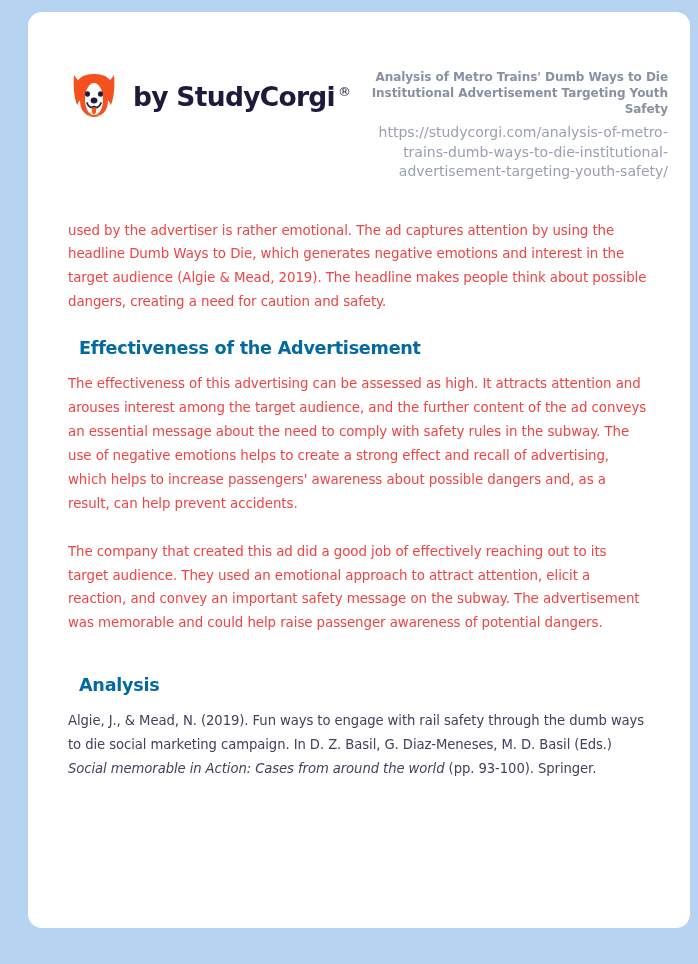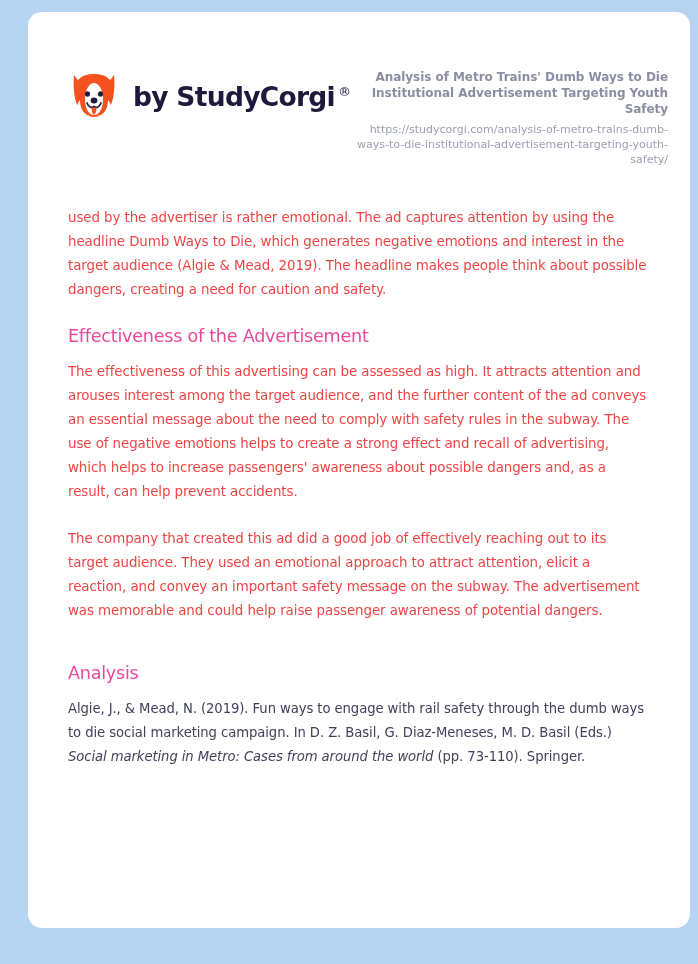--- a/index.html
+++ b/index.html
@@ -72,21 +72,21 @@
     font-family: "DejaVu Sans", "Liberation Sans", sans-serif;
     font-size: 12px;
     font-weight: bold;
     line-height: 1.32;
     color: #8a8fa3;
     letter-spacing: -0.05px;
     margin: 0;
   }
   .header-url {
     font-family: "DejaVu Sans", "Liberation Sans", sans-serif;
-    font-size: 11px;
+    font-size: 14px;
     line-height: 1.36;
     color: #9aa0b0;
     margin: 6px 0 0 0;
     word-break: break-word;
   }
 
   
   .doc-body {
     padding: 0 40px 0 40px;
     margin-top: 38px;
@@ -96,23 +96,23 @@
     font-size: 13.4px;
     line-height: 23.9px;
     color: #ef4444;
     margin: 0 0 24px 0;
     text-align: left;
     letter-spacing: -0.08px;
   }
   .section-heading {
     font-family: "DejaVu Sans", "Liberation Sans", sans-serif;
     font-size: 17.6px;
-    font-weight: normal;
-    color: #ec4899;
-    margin: 0 0 14px 0;
+    font-weight: bold;
+    color: #0369a1;
+    margin: 0 0 14px 11px;
     letter-spacing: -0.25px;
   }
   .section-heading.ref-heading {
     margin-top: 4px;
   }
   .reference {
     font-family: "DejaVu Sans", "Liberation Sans", sans-serif;
     font-size: 13.2px;
     line-height: 23.9px;
     color: #41415e;
@@ -168,17 +168,17 @@
 
     <p class="para">used by the advertiser is rather emotional. The ad captures attention by using the headline Dumb Ways to Die, which generates negative emotions and interest in the target audience (Algie &amp; Mead, 2019). The headline makes people think about possible dangers, creating a need for caution and safety.</p>
 
     <h2 class="section-heading">Effectiveness of the Advertisement</h2>
     <p class="para">The effectiveness of this advertising can be assessed as high. It attracts attention and arouses interest among the target audience, and the further content of the ad conveys an essential message about the need to comply with safety rules in the subway. The use of negative emotions helps to create a strong effect and recall of advertising, which helps to increase passengers' awareness about possible dangers and, as a result, can help prevent accidents.</p>
     <p class="para">The company that created this ad did a good job of effectively reaching out to its target audience. They used an emotional approach to attract attention, elicit a reaction, and convey an important safety message on the subway. The advertisement was memorable and could help raise passenger awareness of potential dangers.</p>
 
     <div class="block-gap-lg"></div>
 
     <h2 class="section-heading ref-heading">Analysis</h2>
-    <p class="reference"><span>Algie, J., &amp; Mead, N. (2019). Fun ways to engage with rail safety through the dumb ways to die social marketing campaign. In D. Z. Basil, G. Diaz-Meneses, M. D. Basil (Eds.) </span><span class="ital">Social marketing in Metro: Cases from around the world</span><span> (pp. 73-110). Springer.</span></p>
+    <p class="reference"><span>Algie, J., &amp; Mead, N. (2019). Fun ways to engage with rail safety through the dumb ways to die social marketing campaign. In D. Z. Basil, G. Diaz-Meneses, M. D. Basil (Eds.) </span><span class="ital">Social memorable in Action: Cases from around the world</span><span> (pp. 93-100). Springer.</span></p>
 
   </div>
 
 </div>
 
 </body></html>

